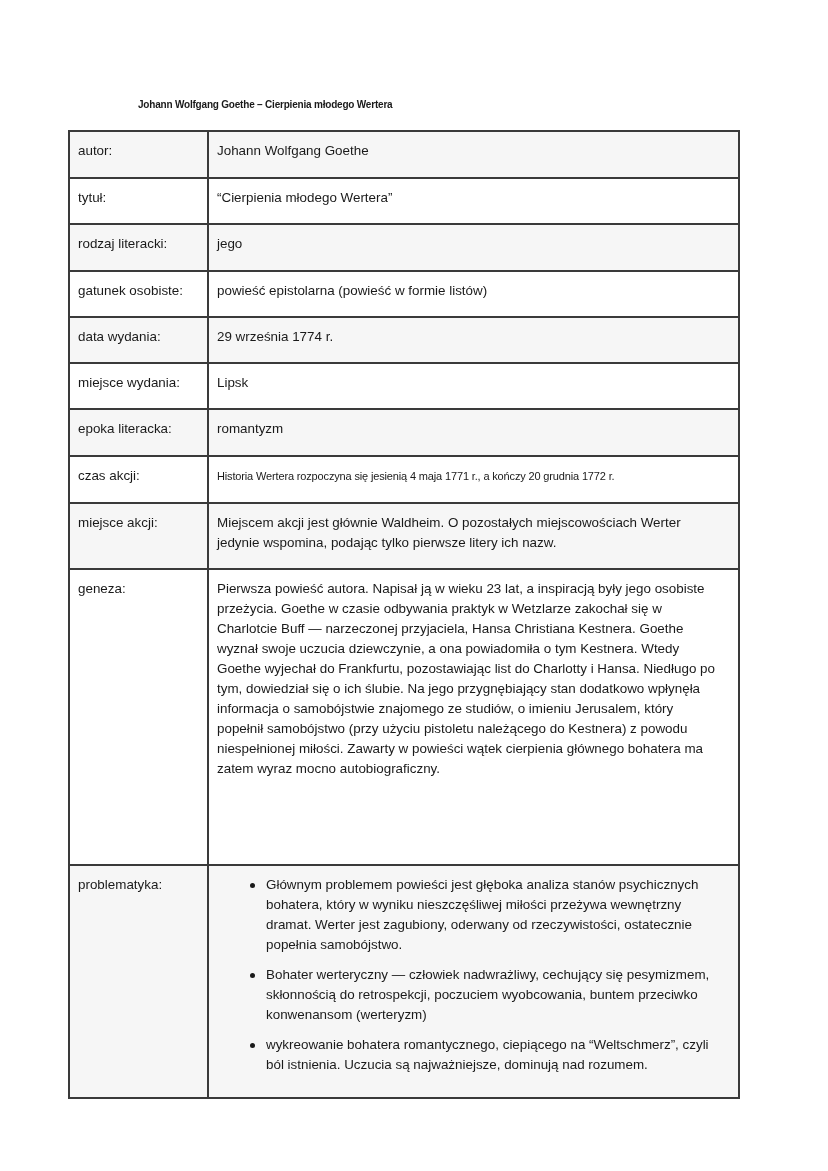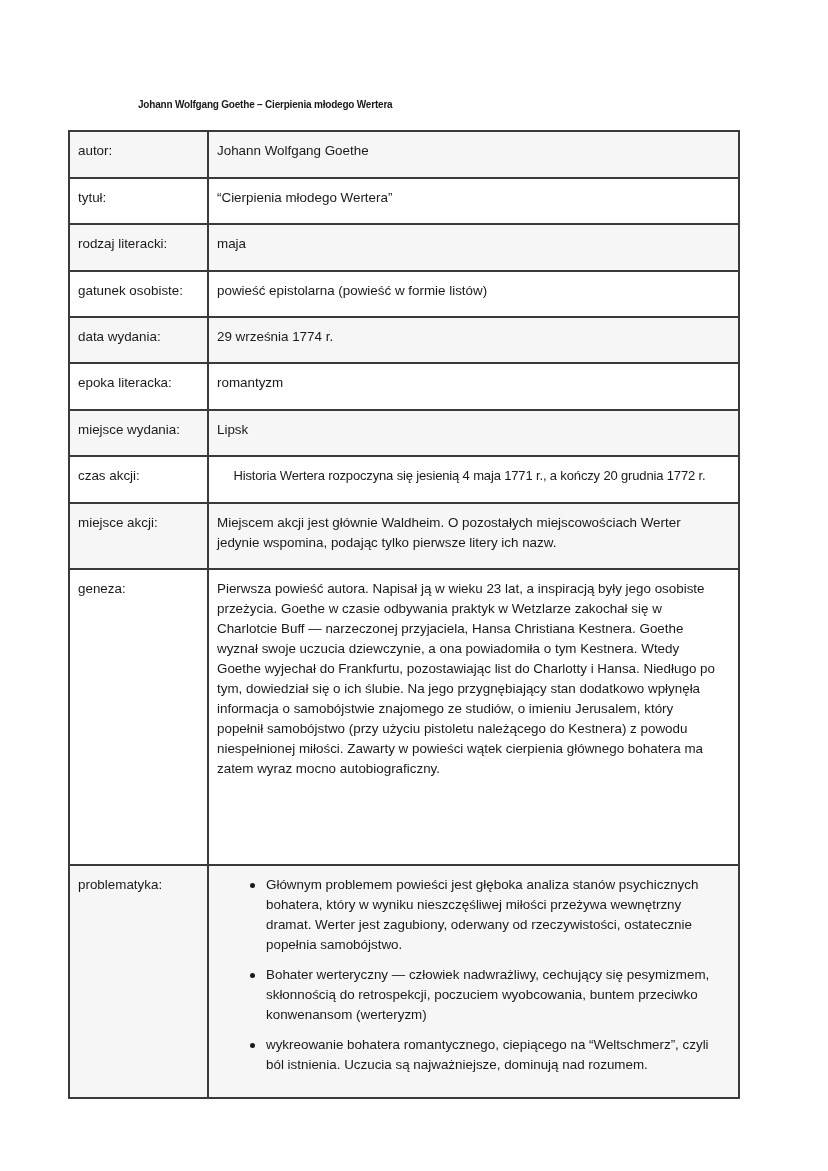--- a/index.html
+++ b/index.html
@@ -39,41 +39,41 @@
     <tr style="height:47px">
       <td class="label">autor:</td>
       <td>Johann Wolfgang Goethe</td>
     </tr>
     <tr style="height:46px">
       <td class="label">tytuł:</td>
       <td>“Cierpienia młodego Wertera”</td>
     </tr>
     <tr style="height:47px">
       <td class="label">rodzaj literacki:</td>
-      <td>maja</td>
+      <td>jego</td>
     </tr>
     <tr style="height:46px">
       <td class="label">gatunek osobiste:</td>
       <td>powieść epistolarna (powieść w formie listów)</td>
     </tr>
     <tr style="height:46px">
       <td class="label">data wydania:</td>
       <td>29 września 1774 r.</td>
     </tr>
-    <tr style="height:47px">
-      <td class="label">epoka literacka:</td>
-      <td>romantyzm</td>
-    </tr>
     <tr style="height:46px">
       <td class="label">miejsce wydania:</td>
       <td>Lipsk</td>
     </tr>
     <tr style="height:47px">
+      <td class="label">epoka literacka:</td>
+      <td>romantyzm</td>
+    </tr>
+    <tr style="height:47px">
       <td class="label">czas akcji:</td>
-      <td style="font-size:13px; letter-spacing:-0.15px;text-align:center;">Historia Wertera rozpoczyna się jesienią 4 maja 1771 r., a kończy 20 grudnia 1772 r.</td>
+      <td style="font-size:11px; letter-spacing:-0.15px;">Historia Wertera rozpoczyna się jesienią 4 maja 1771 r., a kończy 20 grudnia 1772 r.</td>
     </tr>
     <tr style="height:66px">
       <td class="label">miejsce akcji:</td>
       <td>Miejscem akcji jest głównie Waldheim. O pozostałych miejscowościach Werter jedynie wspomina, podając tylko pierwsze litery ich nazw.</td>
     </tr>
     <tr style="height:296px">
       <td class="label">geneza:</td>
       <td>Pierwsza powieść autora. Napisał ją w wieku 23 lat, a inspiracją były jego osobiste przeżycia. Goethe w czasie odbywania praktyk w Wetzlarze zakochał się w Charlotcie Buff — narzeczonej przyjaciela, Hansa Christiana Kestnera. Goethe wyznał swoje uczucia dziewczynie, a ona powiadomiła o tym Kestnera. Wtedy Goethe wyjechał do Frankfurtu, pozostawiając list do Charlotty i Hansa. Niedługo po tym, dowiedział się o ich ślubie. Na jego przygnębiający stan dodatkowo wpłynęła informacja o samobójstwie znajomego ze studiów, o imieniu Jerusalem, który popełnił samobójstwo (przy użyciu pistoletu należącego do Kestnera) z powodu niespełnionej miłości. Zawarty w powieści wątek cierpienia głównego bohatera ma zatem wyraz mocno autobiograficzny.</td>
     </tr>
     <tr style="height:230px">

